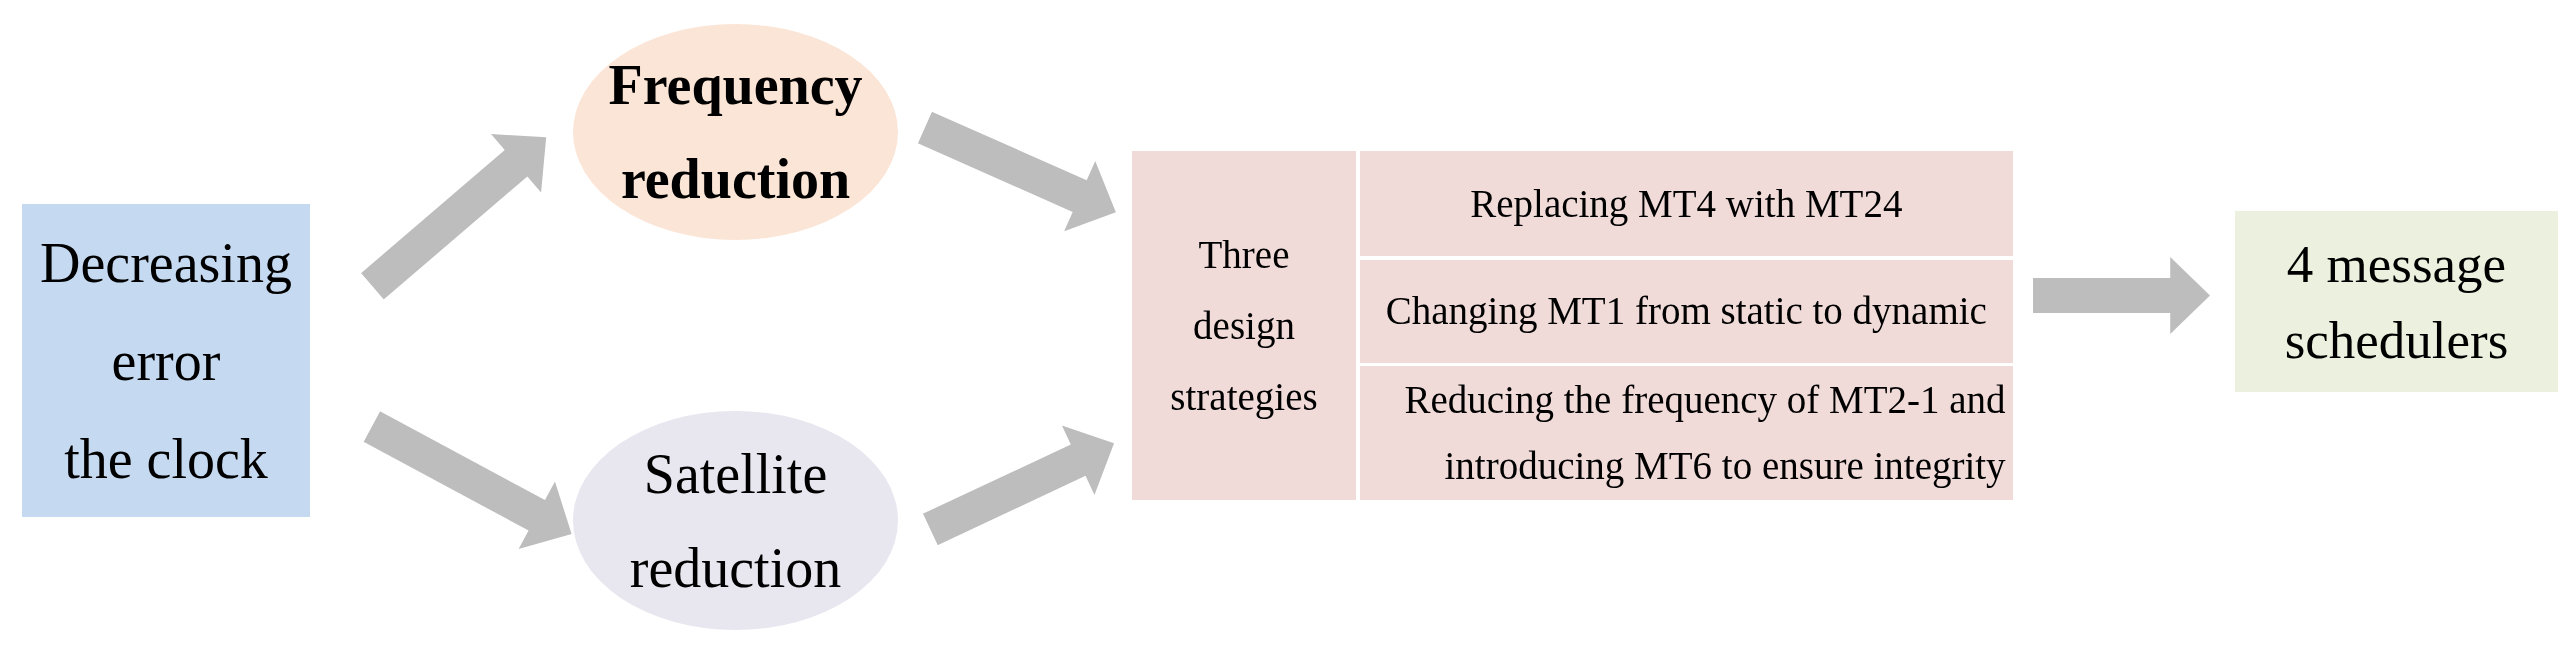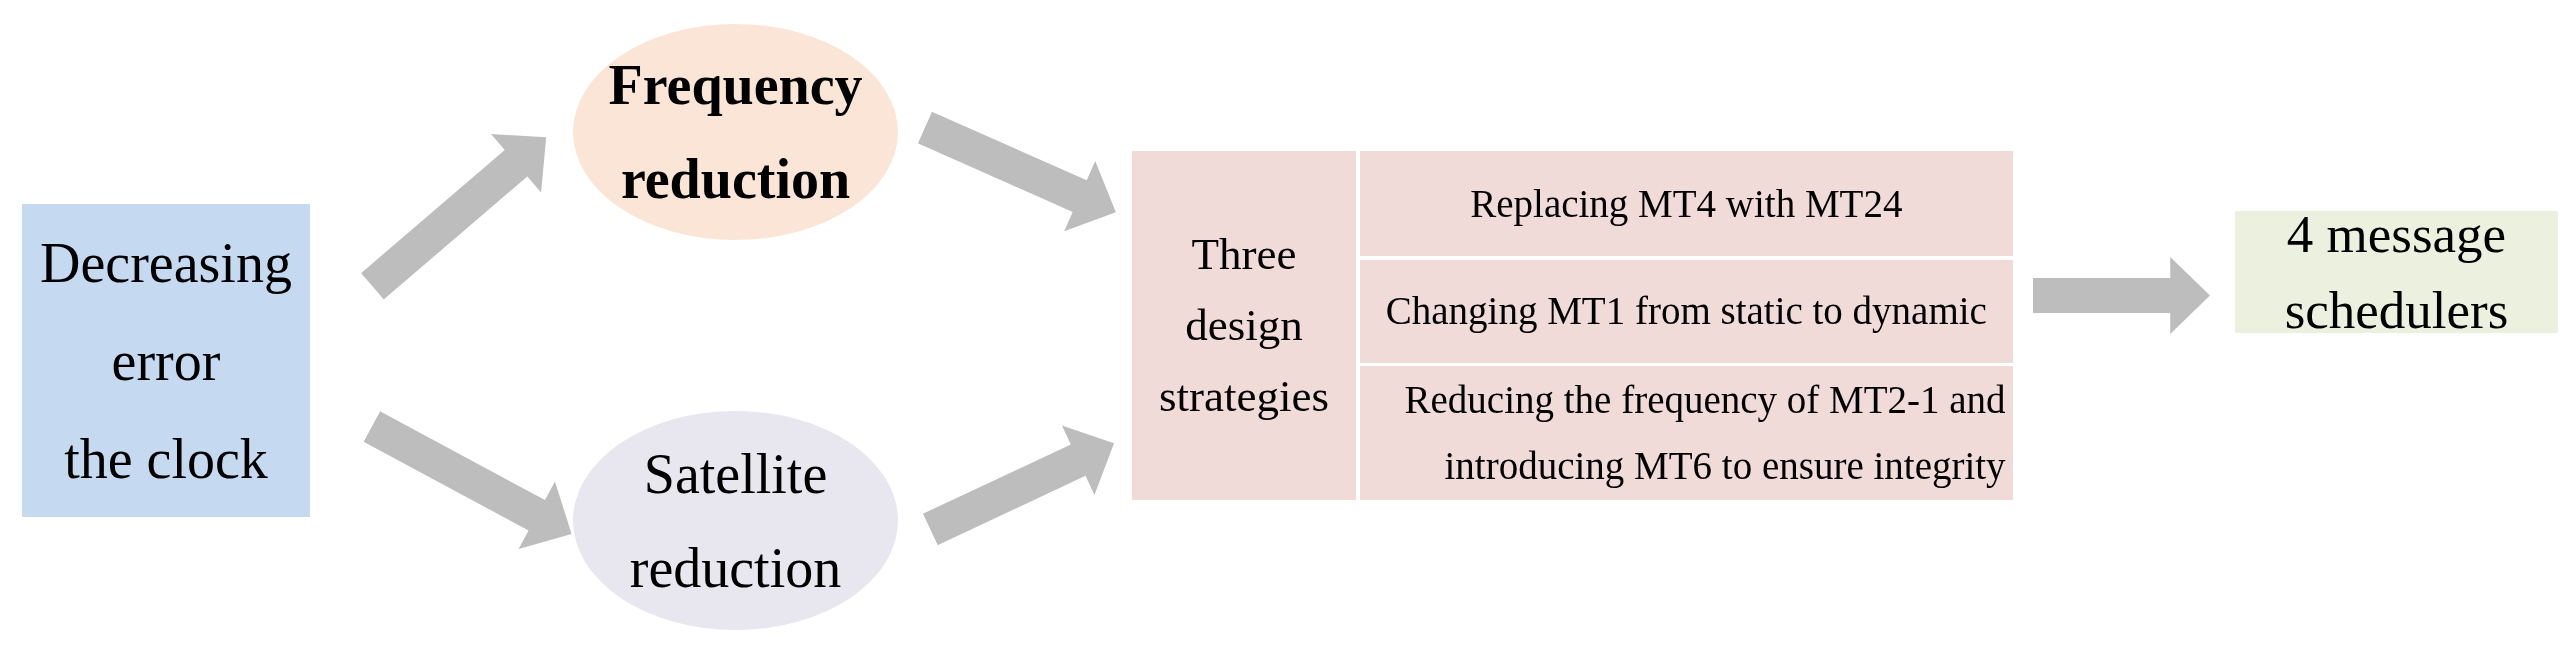--- a/index.html
+++ b/index.html
@@ -21,39 +21,39 @@
 
   .source-box {
     left: 22px; top: 204px; width: 288px; height: 313px;
     font-size: 56px; line-height: 98px;
   }
   .ellipse { border-radius: 50%; font-size: 56px; line-height: 94px; }
   .ellipse-freq { left: 573px; top: 23.5px;  width: 325px; height: 216px; }
   .ellipse-sat  { left: 573px; top: 411px; width: 325px; height: 219px; }
 
   .result-box {
-    left: 2235px; top: 211px; width: 323px; height: 122px;
+    left: 2235px; top: 211px; width: 323px; height: 181px;
     font-size: 53px; line-height: 76px;
   }
 
   .strategies-table {
     position: absolute;
     left: 1132px; top: 151px; width: 881px; height: 349px;
     display: grid;
     grid-template-columns: 224px 1fr;
     grid-template-rows: 105px 103px 1fr;
     gap: 3.7px;
     background: #ffffff; 
   }
   .cell {
     display: flex; flex-direction: column;
     align-items: center; justify-content: center;
     text-align: right;
   }
-  .cell-header { grid-row: 1 / 4; font-size: 45px; line-height: 71px; }
+  .cell-header { grid-row: 1 / 4; font-size: 39px; line-height: 71px; }
   .cell-row { font-size: 39px; line-height: 66px; padding: 0 7.4px; }
 
   .tline { display: block; }
 
   .arrow { position: absolute; }
   .arrow svg { display: block; }
   .arrow-1 { left: 372px;  top: 248px; transform: rotate(-40.6deg); transform-origin: 0 38px; }
   .arrow-2 { left: 372px;  top: 388px; transform: rotate(28.3deg);  transform-origin: 0 38px; }
   .arrow-3 { left: 925px; top: 89px; transform: rotate(23.9deg);  transform-origin: 0 38px; }
   .arrow-4 { left: 930px; top: 491px; transform: rotate(-25.1deg); transform-origin: 0 38px; }

